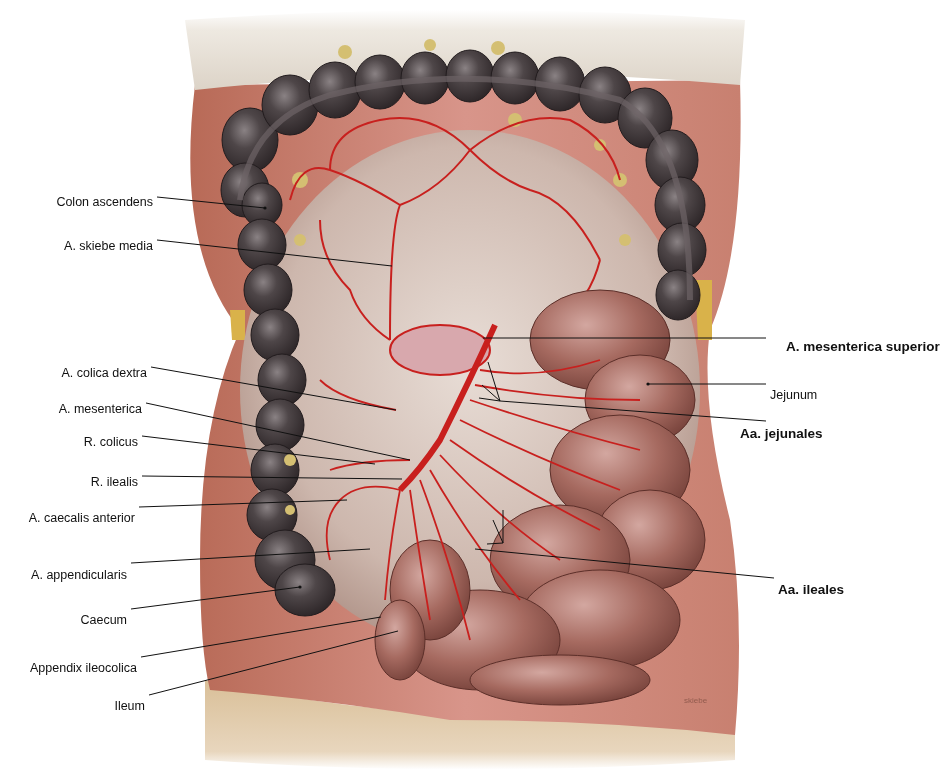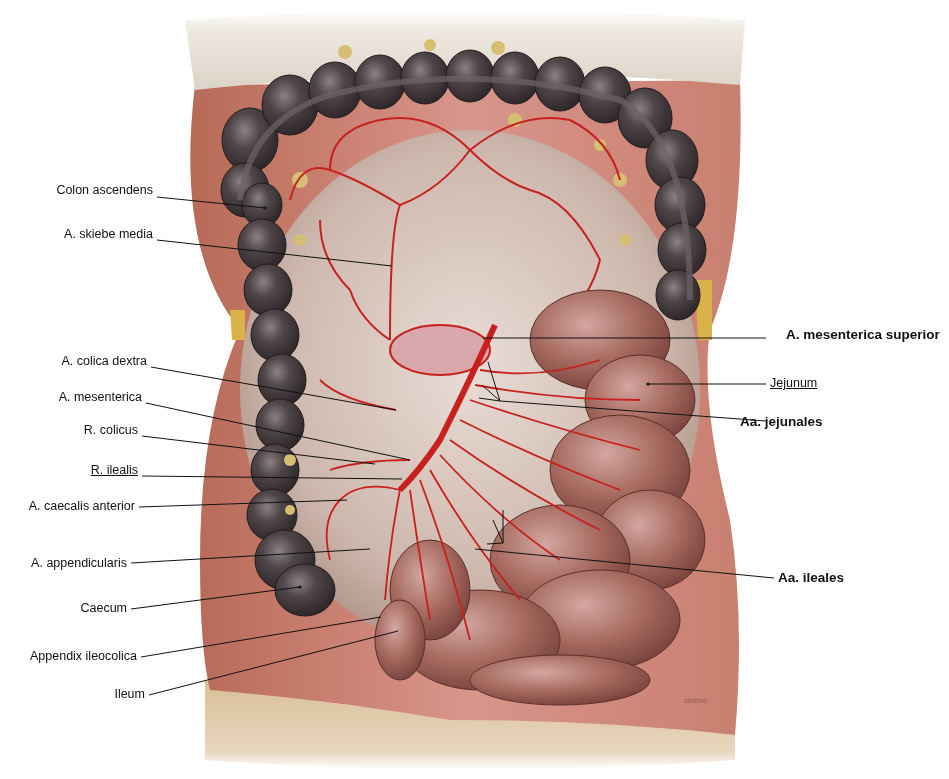--- a/index.html
+++ b/index.html
@@ -1,18 +1,18 @@
 <!DOCTYPE html>
 <html><head>
 <meta charset="utf-8">
 <style>
   html,body{margin:0;padding:0;background:#ffffff;}
   body{width:949px;height:779px;position:relative;overflow:hidden;font-family:"Liberation Sans",sans-serif;}
   #art{position:absolute;left:0;top:0;width:949px;height:779px;}
-  .lbl{position:absolute;font-size:12.5px;color:#111;white-space:nowrap;line-height:14px;}
+  .lbl{position:absolute;font-size:12.5px;color:#111;white-space:nowrap;line-height:14px;margin-top:12px;}
   .lbl.r{text-align:right;}
   .lbl.b{font-weight:bold;font-size:13.5px;}
   .sig{position:absolute;font-size:8px;color:#7a4a3e;font-family:Liberation Sans, sans-serif;opacity:.7;}
 </style>
 </head>
 <body>
 
 <svg id="art" viewBox="0 0 949 779" xmlns="http://www.w3.org/2000/svg">
   <defs>
     <linearGradient id="muscleL" x1="0" x2="1" y1="0" y2="0">
@@ -179,25 +179,25 @@
       <circle cx="648" cy="384" r="1.6"></circle>
       <circle cx="300" cy="587" r="1.6"></circle>
   </g>
 </svg>
 
 <div class="lbl r" style="right:796px;top:183px;">Colon ascendens</div>
 <div class="lbl r" style="right:796px;top:227px;">A. skiebe media</div>
 <div class="lbl r" style="right:802px;top:354px;">A. colica dextra</div>
 <div class="lbl r" style="right:807px;top:390px;">A. mesenterica</div>
 <div class="lbl r" style="right:811px;top:423px;">R. colicus</div>
-<div class="lbl r" style="right:811px;top:463px;text-decoration:underline;">R. ilealis</div>
+<div class="lbl r" style="right:811px;top:463px;">R. ilealis</div>
 <div class="lbl r" style="right:814px;top:499px;">A. caecalis anterior</div>
 <div class="lbl r" style="right:822px;top:556px;">A. appendicularis</div>
 <div class="lbl r" style="right:822px;top:601px;">Caecum</div>
 <div class="lbl r" style="right:812px;top:649px;">Appendix ileocolica</div>
 <div class="lbl r" style="right:804px;top:687px;">Ileum</div>
 
 <div class="lbl b" style="left:786px;top:328px;">A. mesenterica superior</div>
-<div class="lbl" style="left:770px;top:376px;text-decoration:underline;">Jejunum</div>
+<div class="lbl" style="left:770px;top:376px;">Jejunum</div>
 <div class="lbl b" style="left:740px;top:415px;">Aa. jejunales</div>
 <div class="lbl b" style="left:778px;top:571px;">Aa. ileales</div>
 
 <div class="sig" style="left:684px;top:696px;">skiebe</div>
 
 </body></html>

